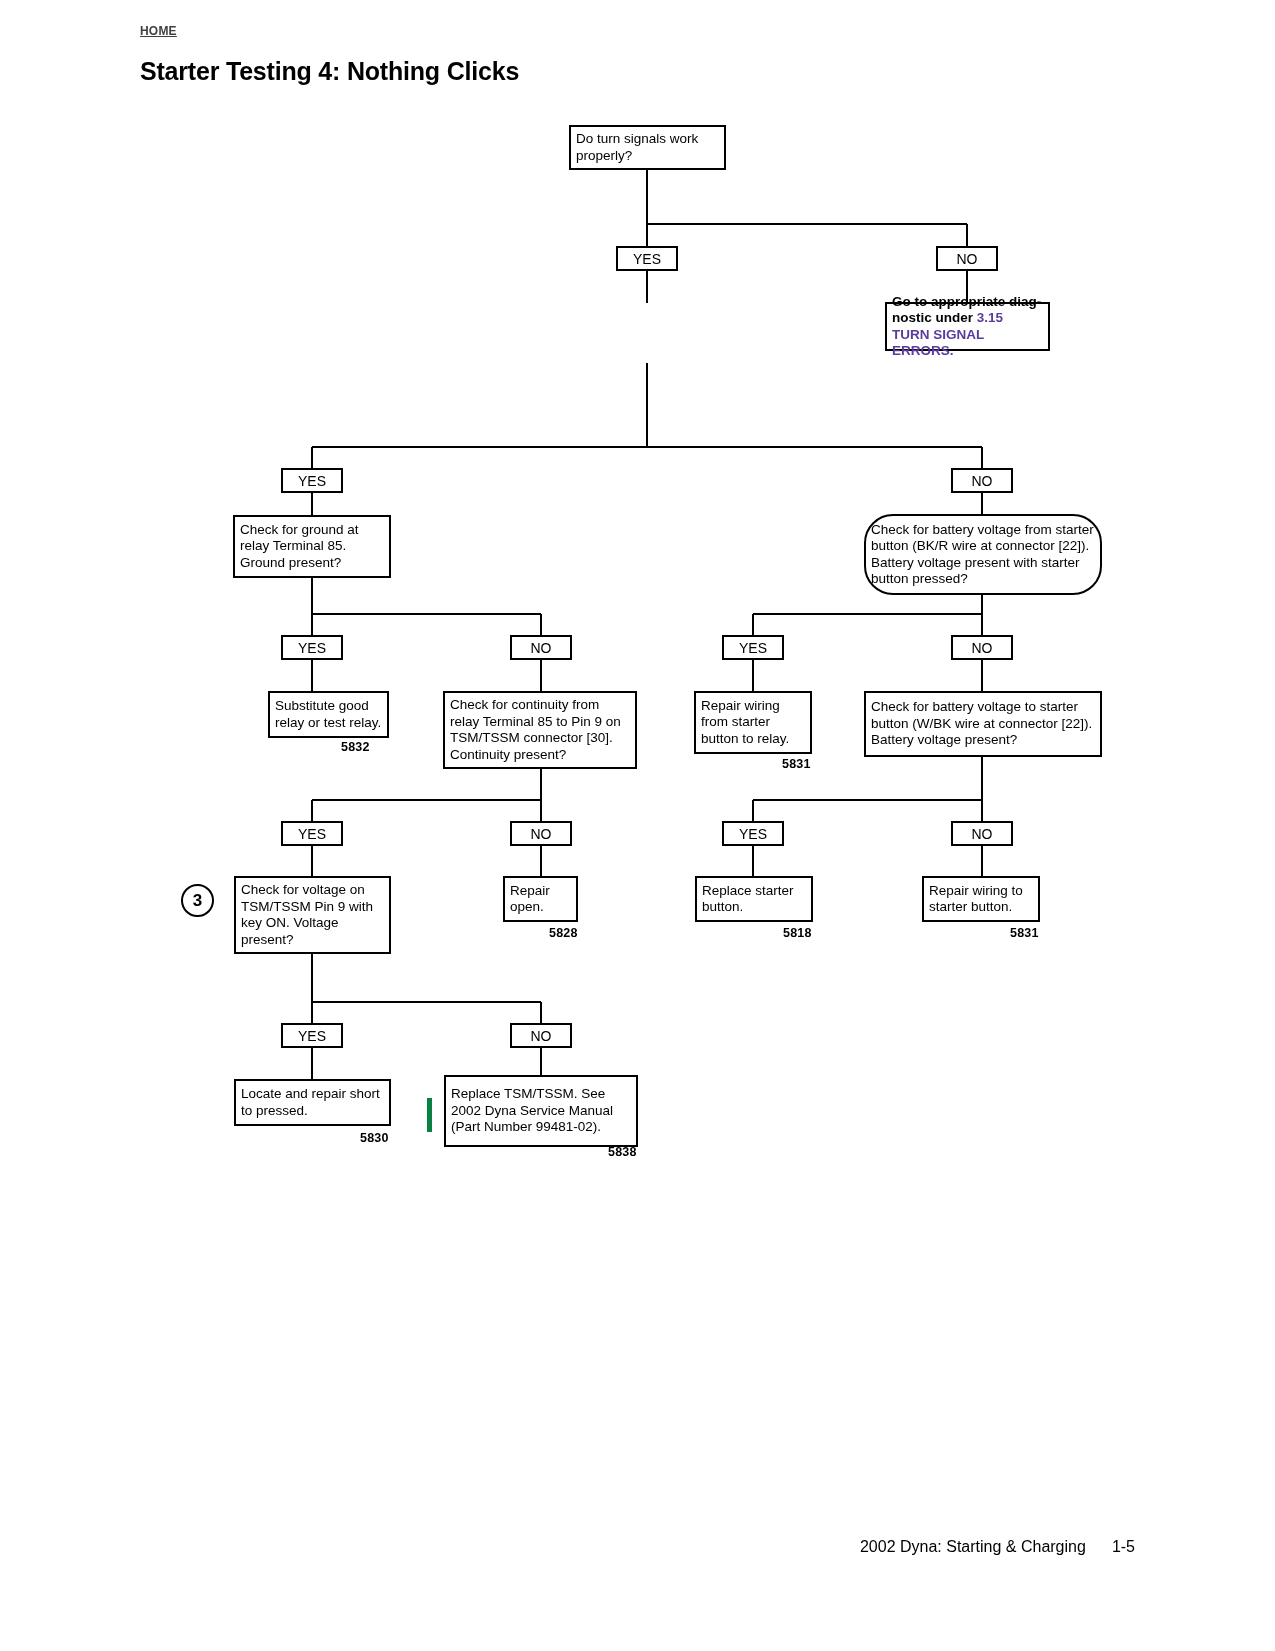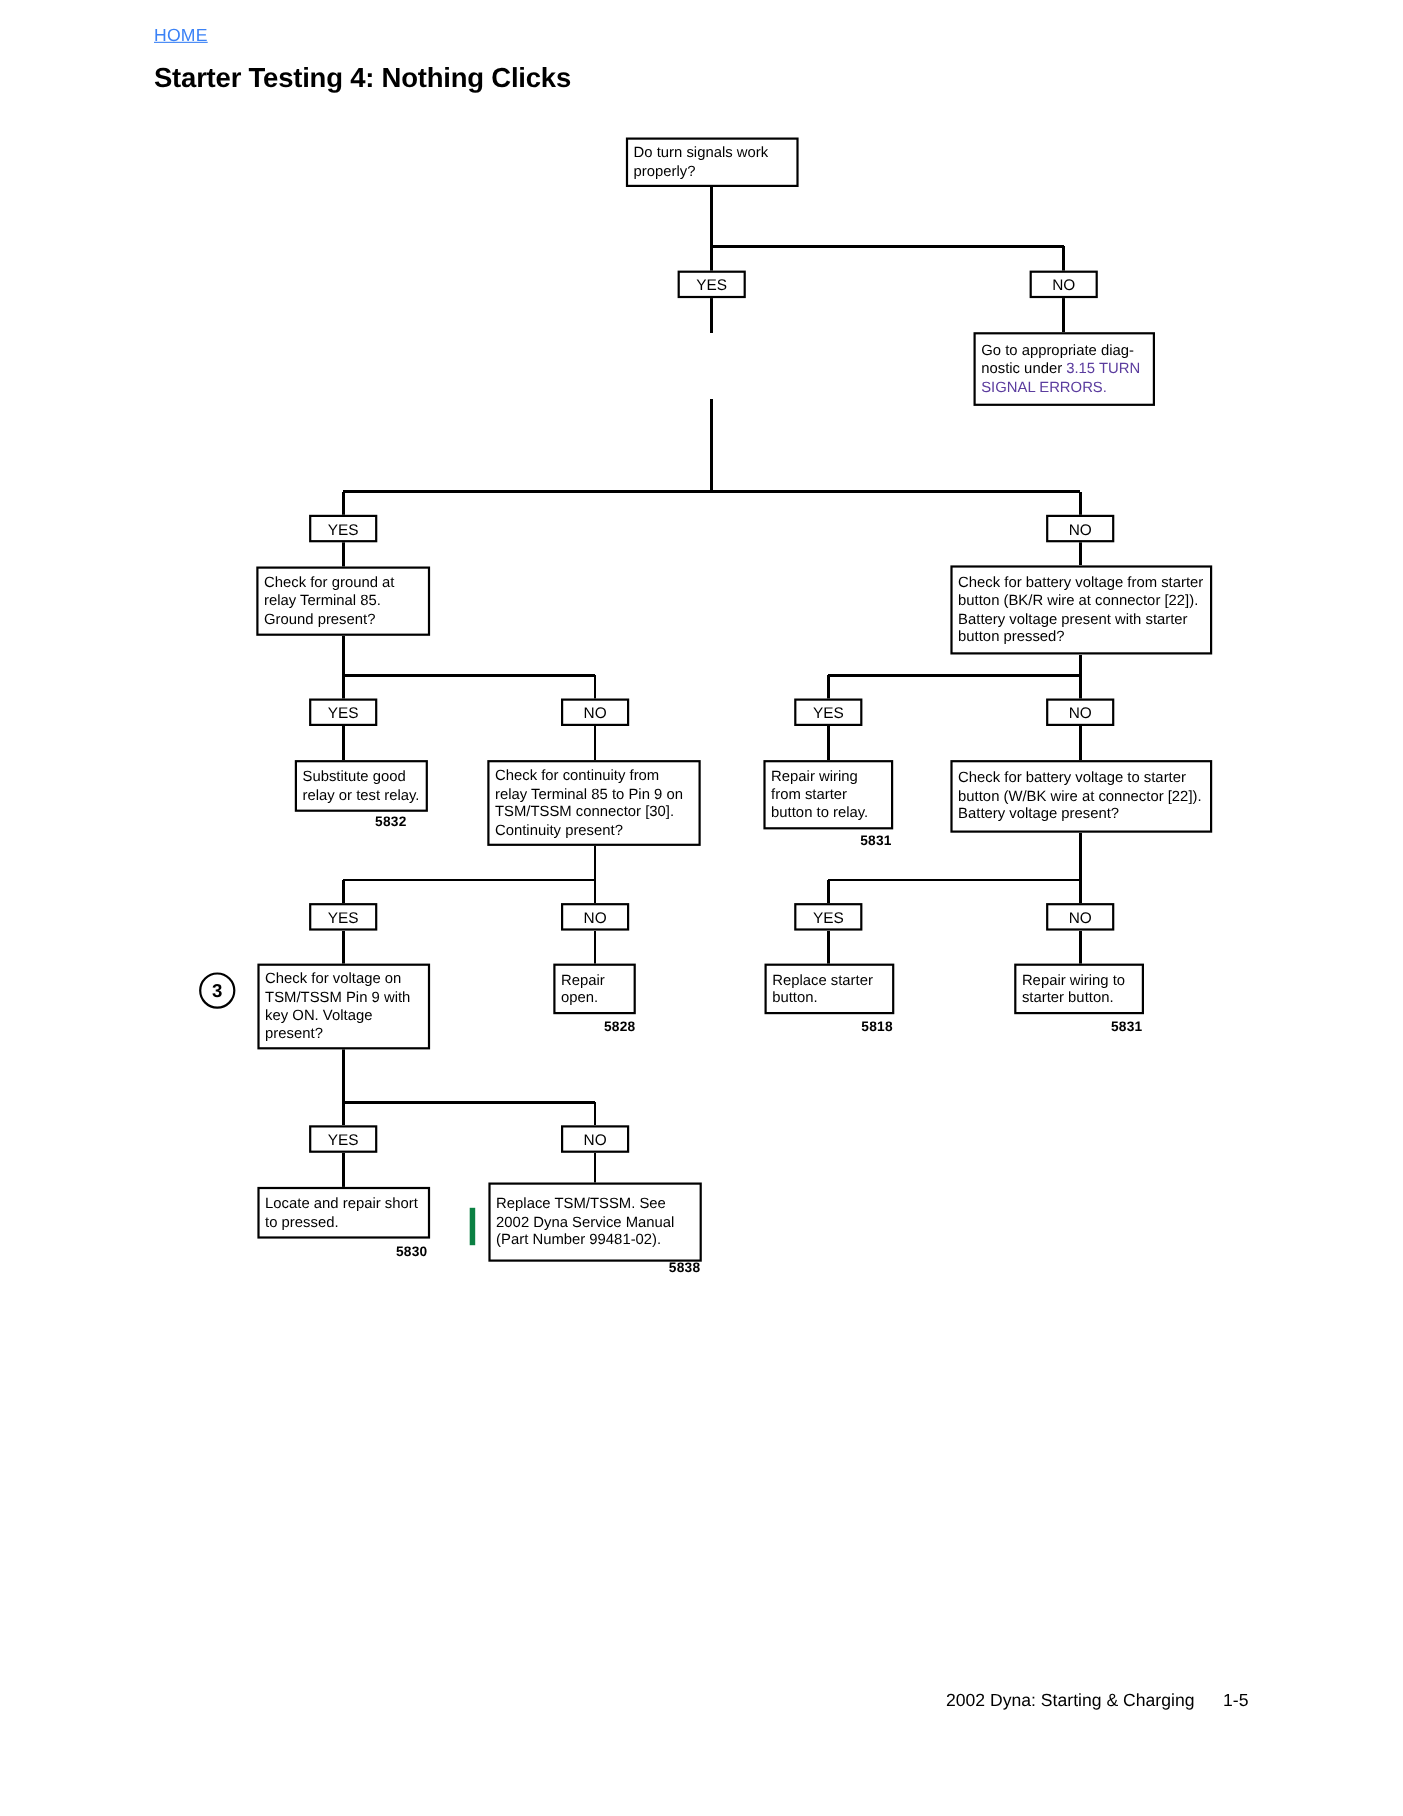--- a/index.html
+++ b/index.html
@@ -14,24 +14,25 @@
     font-family: "Liberation Sans", sans-serif;
     color: #000000;
     overflow: hidden;
   }
 
   
   #home-link {
     position: absolute;
     left: 140px;
     top: 24px;
-    font-size: 16px;
-    color: #3b82f6;
+    font-size: 12px;
+    color: #404040;
     text-decoration: underline;
     letter-spacing: 0.2px;
+    font-weight: bold;
   }
   #page-title {
     position: absolute;
     left: 140px;
     top: 57px;
     font-size: 25px;
     font-weight: bold;
     letter-spacing: -0.2px;
   }
 
@@ -189,36 +190,36 @@
   </div>
 
   <div class="label-box" style="left:616px; top:246px;">
     <span>YES</span>
   </div>
   <div class="label-box" style="left:936px; top:246px;">
     <span>NO</span>
   </div>
 
 
-  <div class="node" style="left:885px; top:302px; width:165px; height:67px;">
+  <div class="node" style="left:885px; top:302px; width:165px; height:49px;font-weight:bold;">
     <span class="txt"><span>Go to appropriate diag-nostic under </span><span class="link-text">3.15 TURN SIGNAL ERRORS.</span></span>
   </div>
 
   <div class="label-box" style="left:281px; top:468px;">
     <span>YES</span>
   </div>
   <div class="label-box" style="left:951px; top:468px;">
     <span>NO</span>
   </div>
 
   <div class="node" style="left:233px; top:515px; width:158px; height:63px;">
     <span class="txt">Check for ground at relay Terminal 85. Ground present?</span>
   </div>
 
-  <div class="node" style="left:864px; top:514px; width:238px; height:81px;">
+  <div class="node" style="left:864px; top:514px; width:238px; height:81px;border-radius:29px;">
     <span class="txt">Check for battery voltage from starter button (BK/R wire at connector [22]). Battery voltage present with starter button pressed?</span>
   </div>
 
   <div class="label-box" style="left:281px; top:635px;">
     <span>YES</span>
   </div>
   <div class="label-box" style="left:510px; top:635px;">
     <span>NO</span>
   </div>
   <div class="label-box" style="left:722px; top:635px;">

